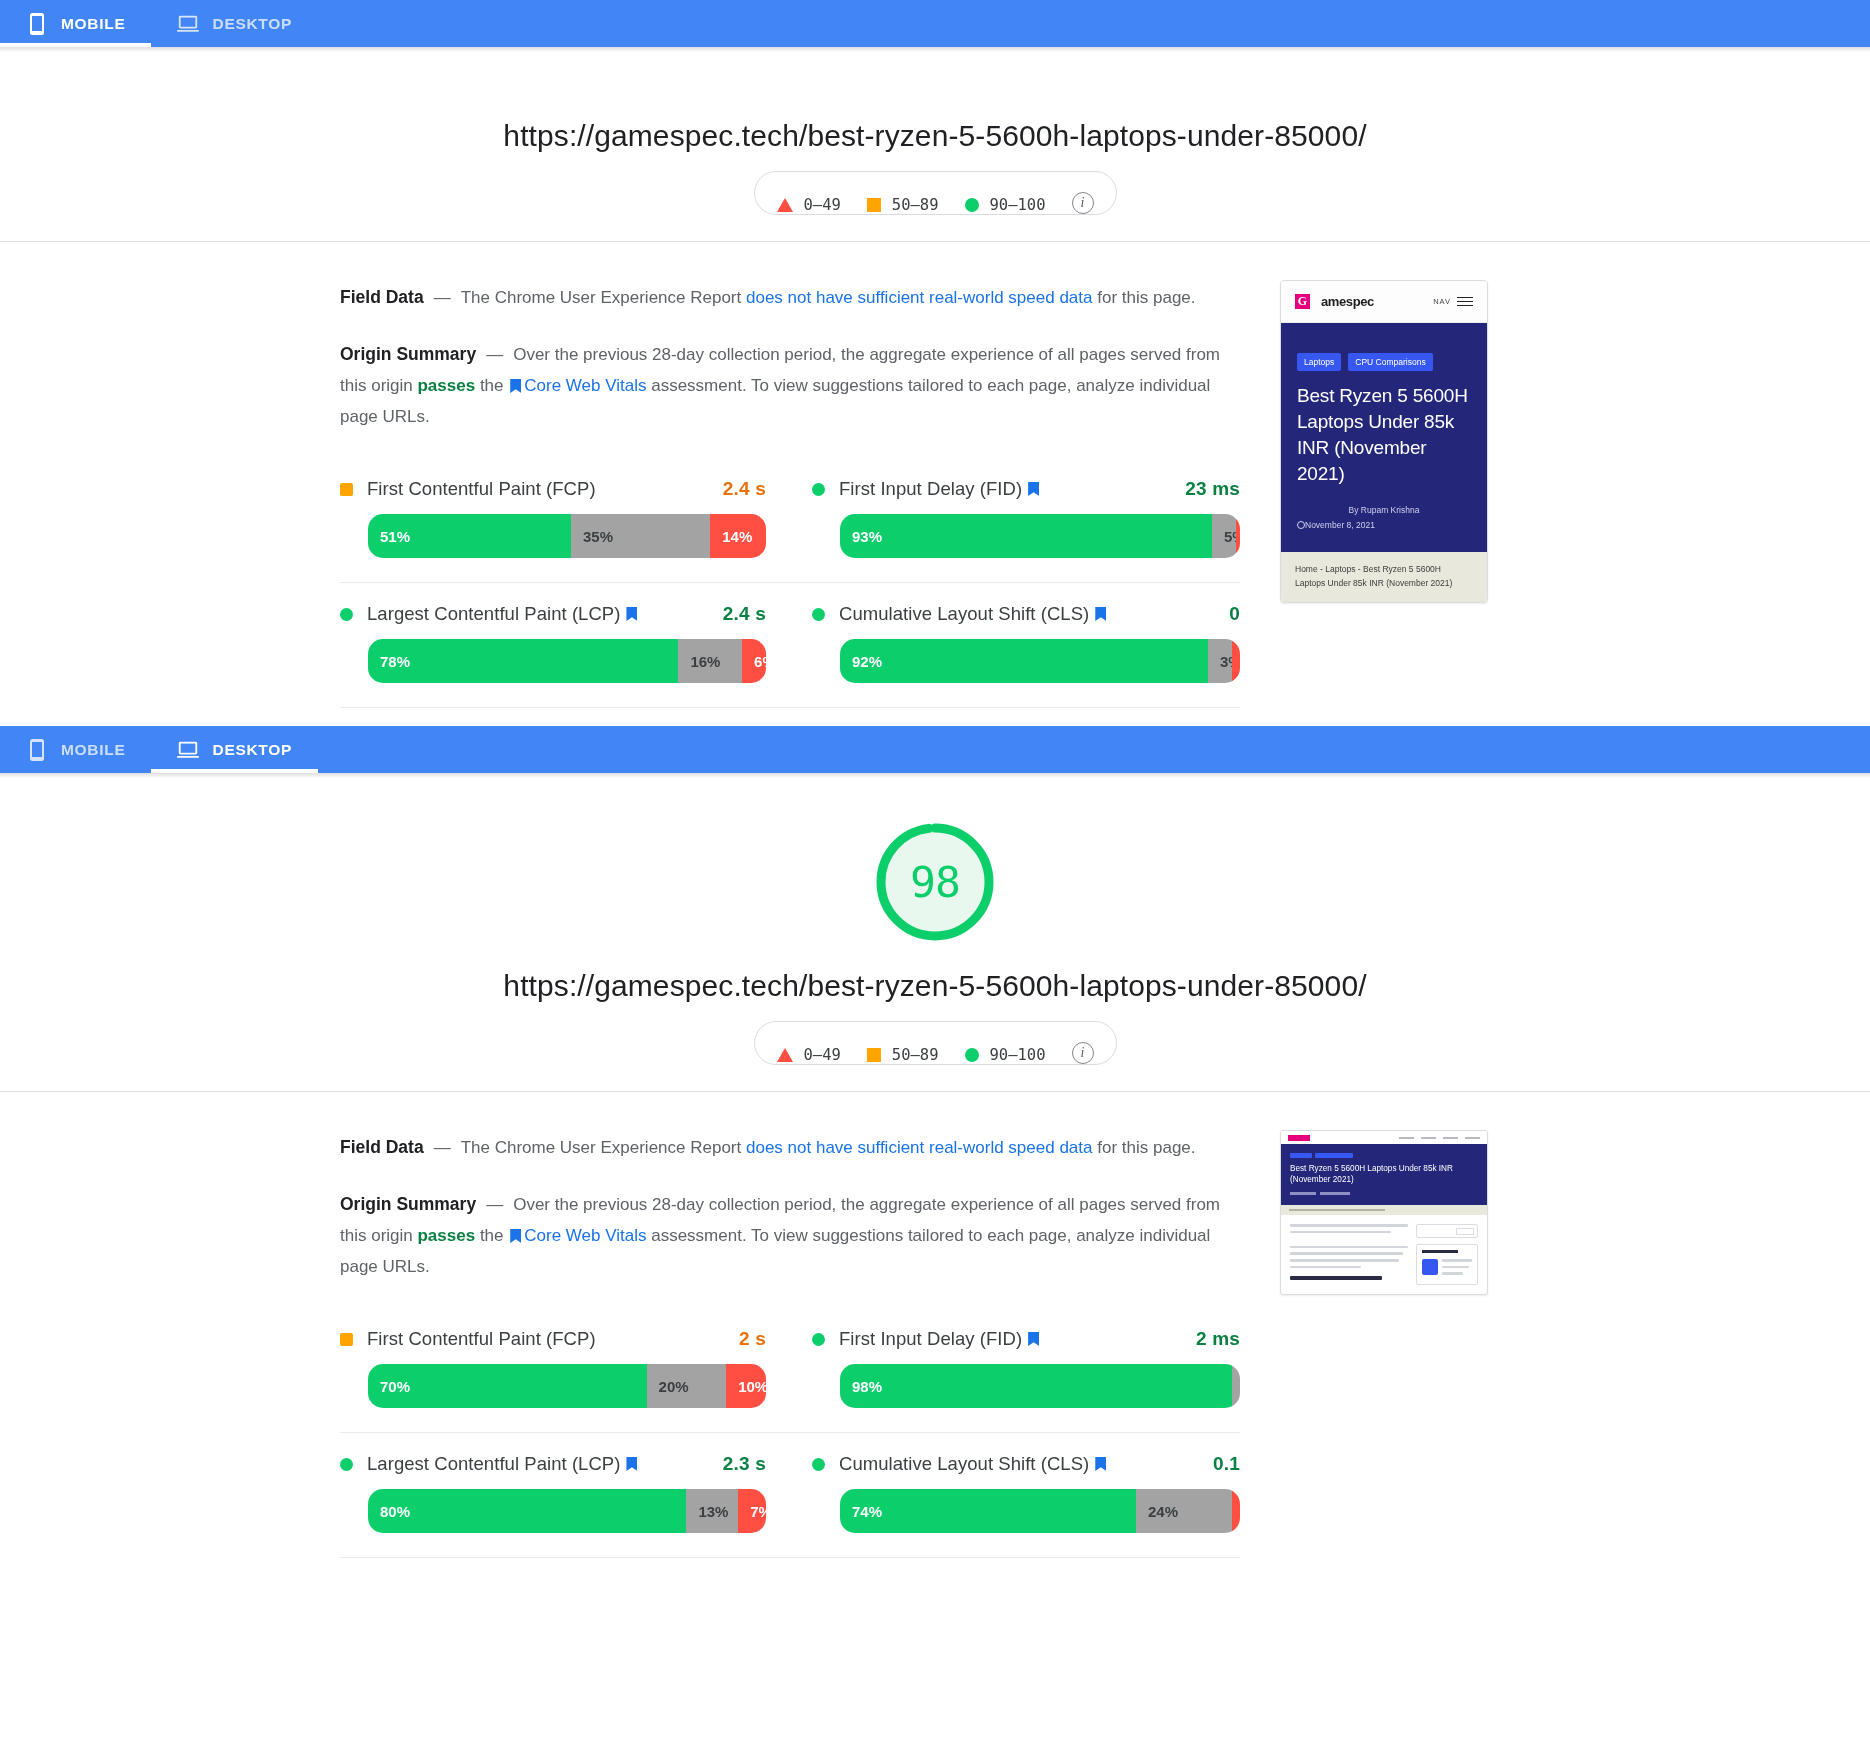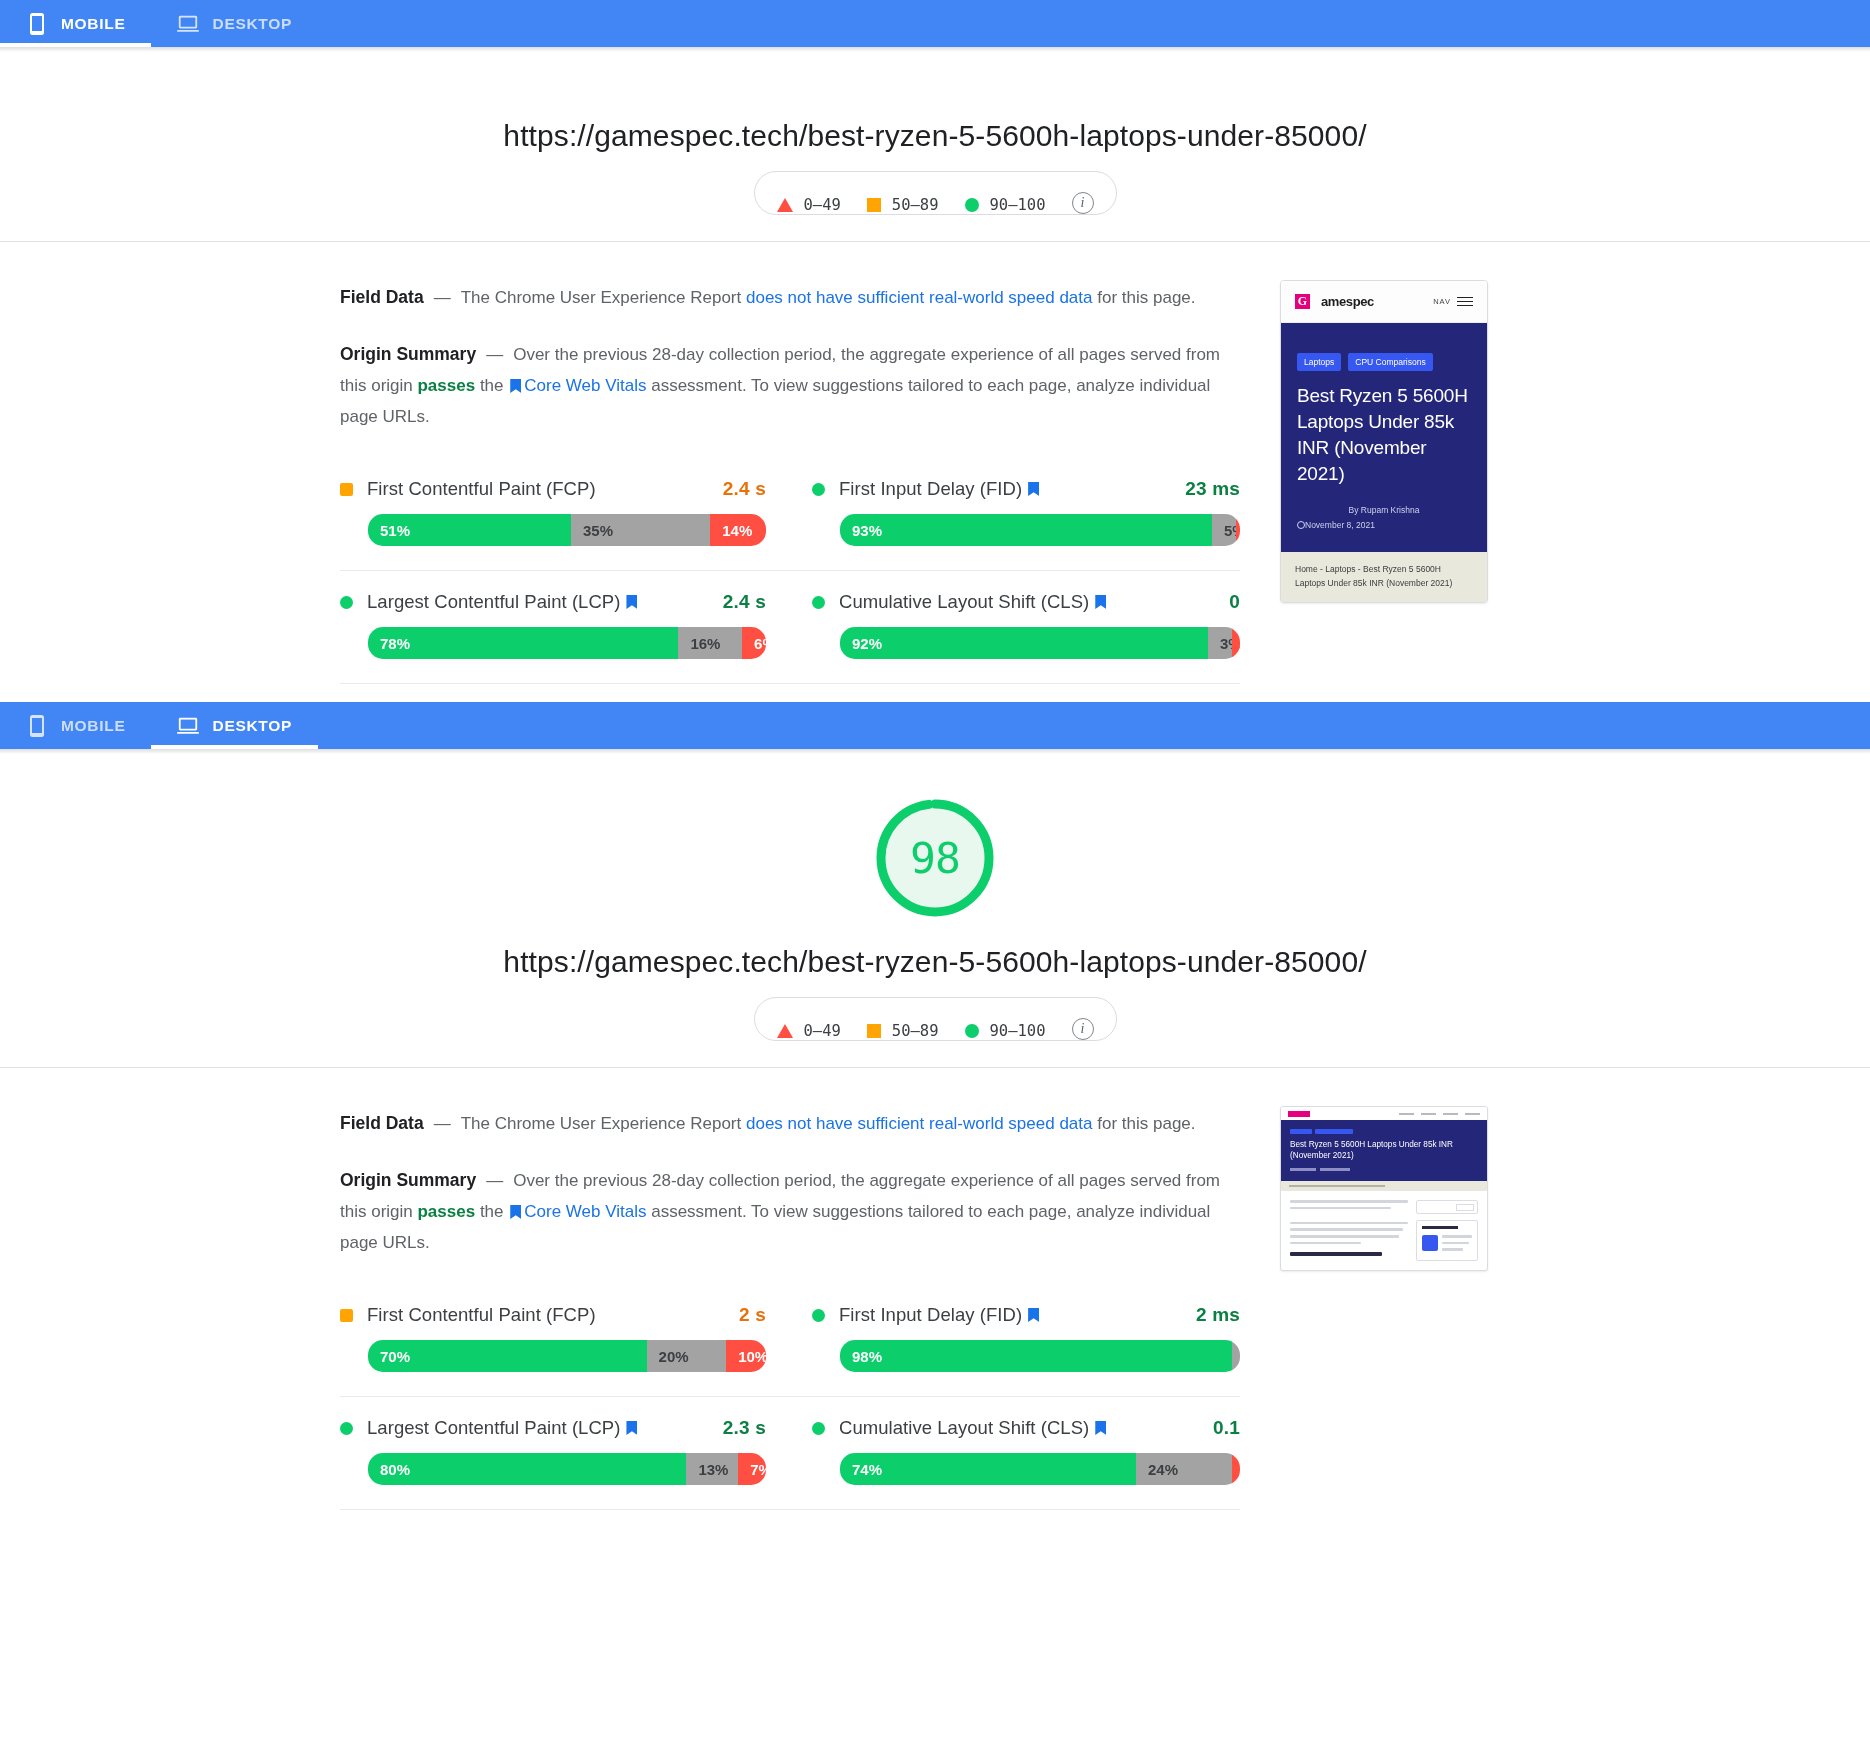--- a/index.html
+++ b/index.html
@@ -156,21 +156,21 @@
     display: flex;
     align-items: center;
     margin-bottom: 14px;
   }
   .mdot { width: 13px; height: 13px; border-radius: 50%; flex: none; margin-right: 14px; }
   .mdot.sq { border-radius: 2px; }
   .mlabel { font-size: 18.5px; color: #3c4043; font-weight: 300; letter-spacing: 0.05px; }
   .mval { margin-left: auto; font-size: 19px; font-weight: bold; letter-spacing: 0.2px; }
   .bar {
     display: flex;
-    height: 32px;
+    height: 44px;
     border-radius: 15px;
     overflow: hidden;
     margin-left: 28px;
   }
   .seg {
     display: flex;
     align-items: center;
     font-size: 15px;
     font-weight: bold;
     padding-left: 12px;

